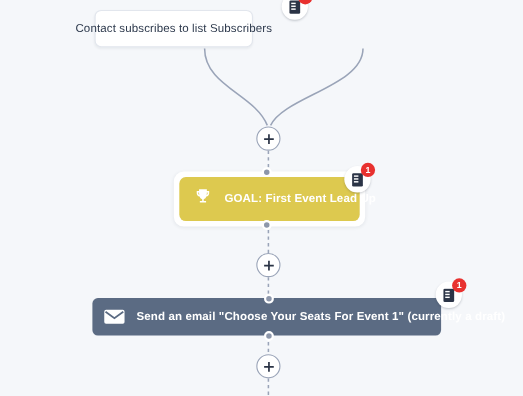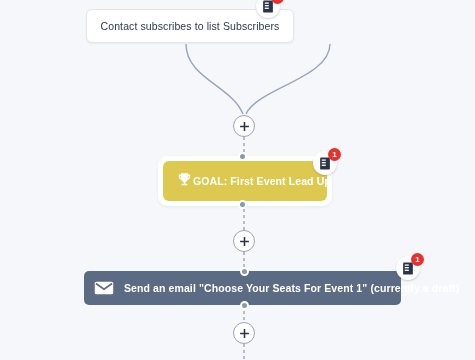--- a/index.html
+++ b/index.html
@@ -36,21 +36,21 @@
     position: absolute;
     display: flex;
     align-items: center;
     border-radius: 6px;
   }
 
   
   .trigger-box {
     left: 86px;
     top: 9px;
-    width: 208px;
+    width: 144px;
     height: 34px;
     background: #ffffff;
     border: 1px solid #e2e6ed;
     border-radius: 6px;
     justify-content: center;
     box-shadow: 0 1px 2px rgba(40,50,70,.06);
   }
   .trigger-box .label {
     font-size: 10.5px;
     color: #2e3a4d;
@@ -90,20 +90,21 @@
     position: absolute;
     left: 5px;
     top: 5px;
     width: 164px;
     height: 40px;
     background: #ddc94f;
     border-radius: 6px;
     display: flex;
     align-items: center;
     padding-left: 13px;
+    gap: 11px;
   }
   .goal-box .label {
     font-size: 10.5px;
     font-weight: bold;
     color: #ffffff;
     white-space: nowrap;
     letter-spacing: .1px;
   }
 
   

